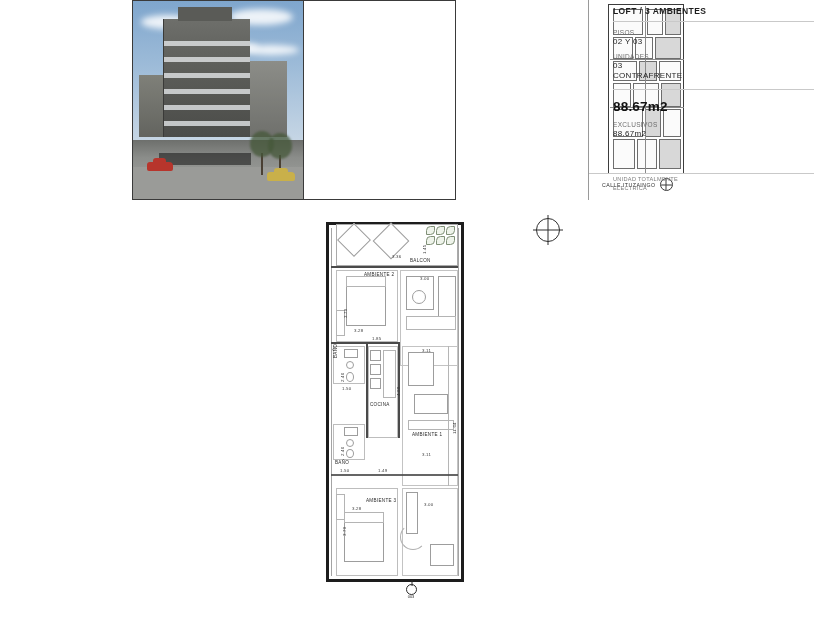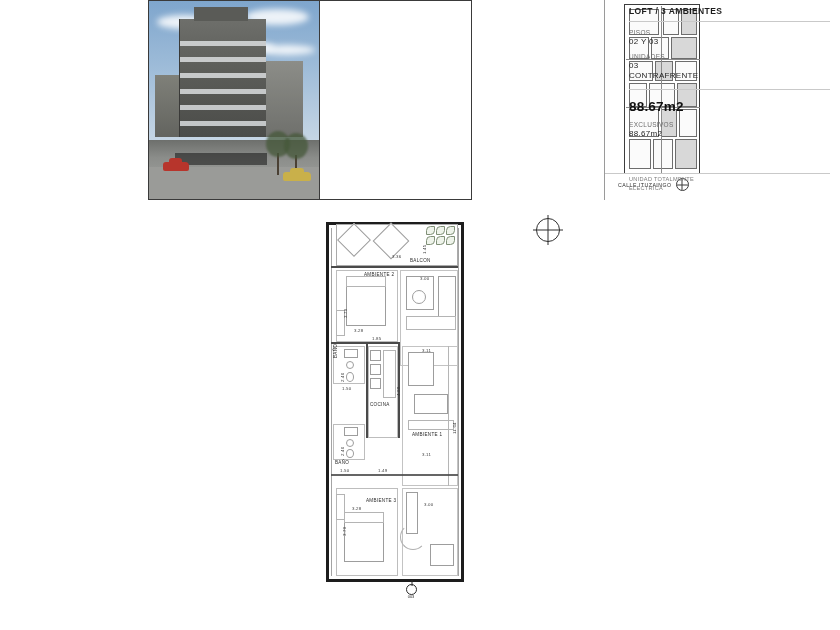--- a/index.html
+++ b/index.html
@@ -18,21 +18,21 @@
   .sheet {
     position: absolute;
     left: 0; top: 0;
     width: 840px;
     height: 630px;
   }
 
   
   .top-band {
     position: absolute;
-    left: 148px;
+    left: 132px;
     top: 0px;
     width: 548px;
     height: 200px;
   }
   .photo-box {
     position: absolute;
     left: 0px; top: 0px;
     width: 172px; height: 200px;
     border: 1px solid #3a3a3a;
     box-sizing: border-box;

